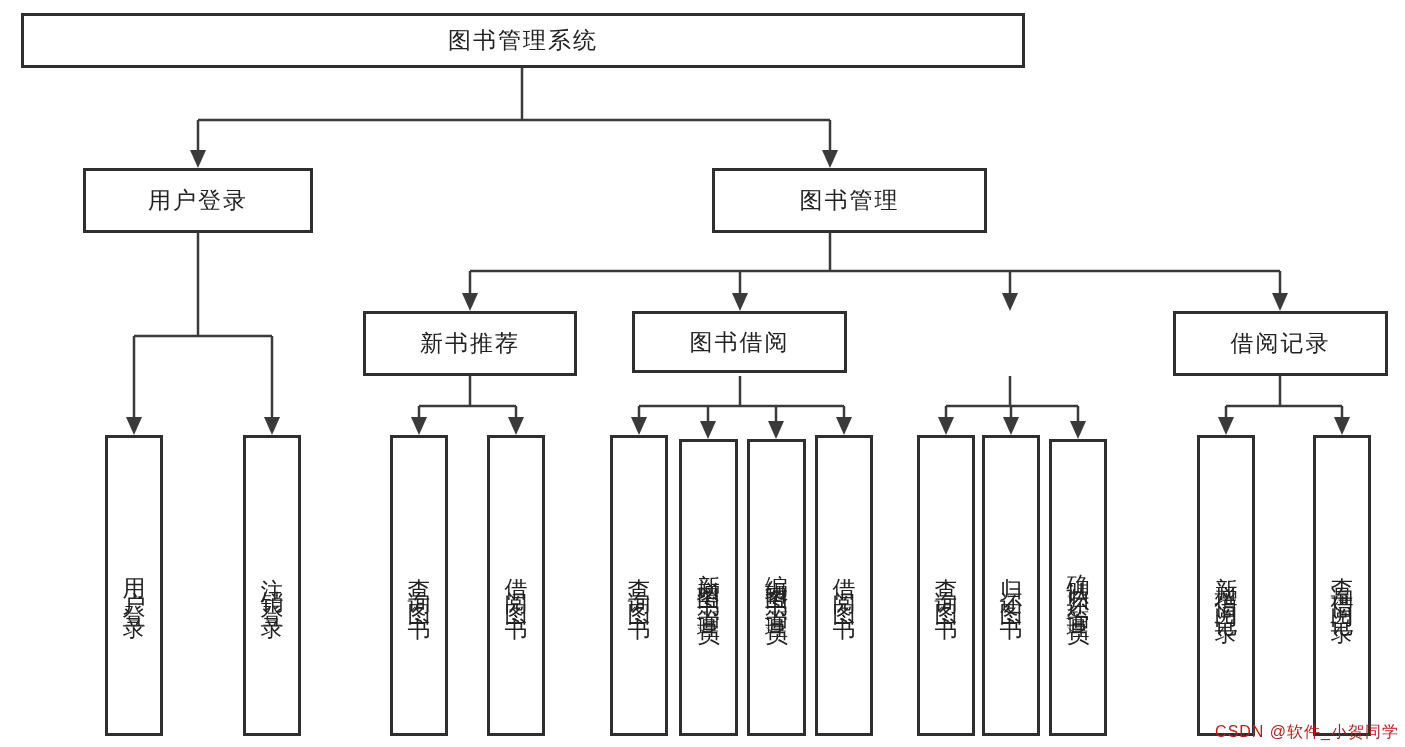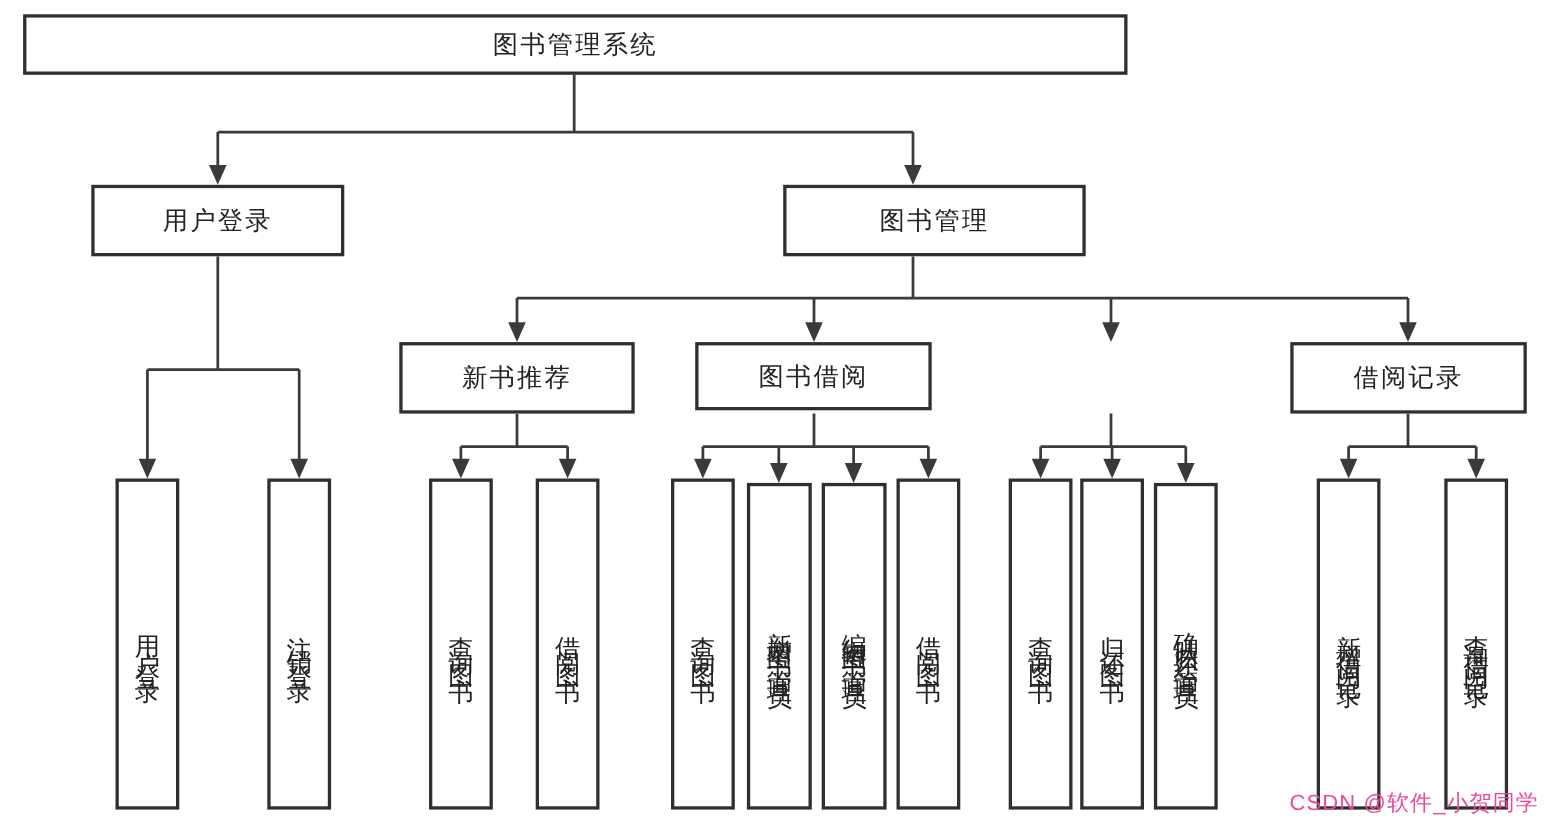--- a/index.html
+++ b/index.html
@@ -25,22 +25,22 @@
     writing-mode:vertical-rl;
     text-orientation:mixed;
     font-size:23px;
     line-height:1;
     letter-spacing:13px;
     color:#222222;
   }
   .watermark{
     position:absolute;
     right:6px;bottom:4px;
-    font-size:20px;
-    color:#ec4899;
+    font-size:16px;
+    color:#b91c1c;
     letter-spacing:1px;
     z-index:5;
     white-space:nowrap;
   }
 </style>
 </head>
 <body>
 
 <div class="stage">
 

